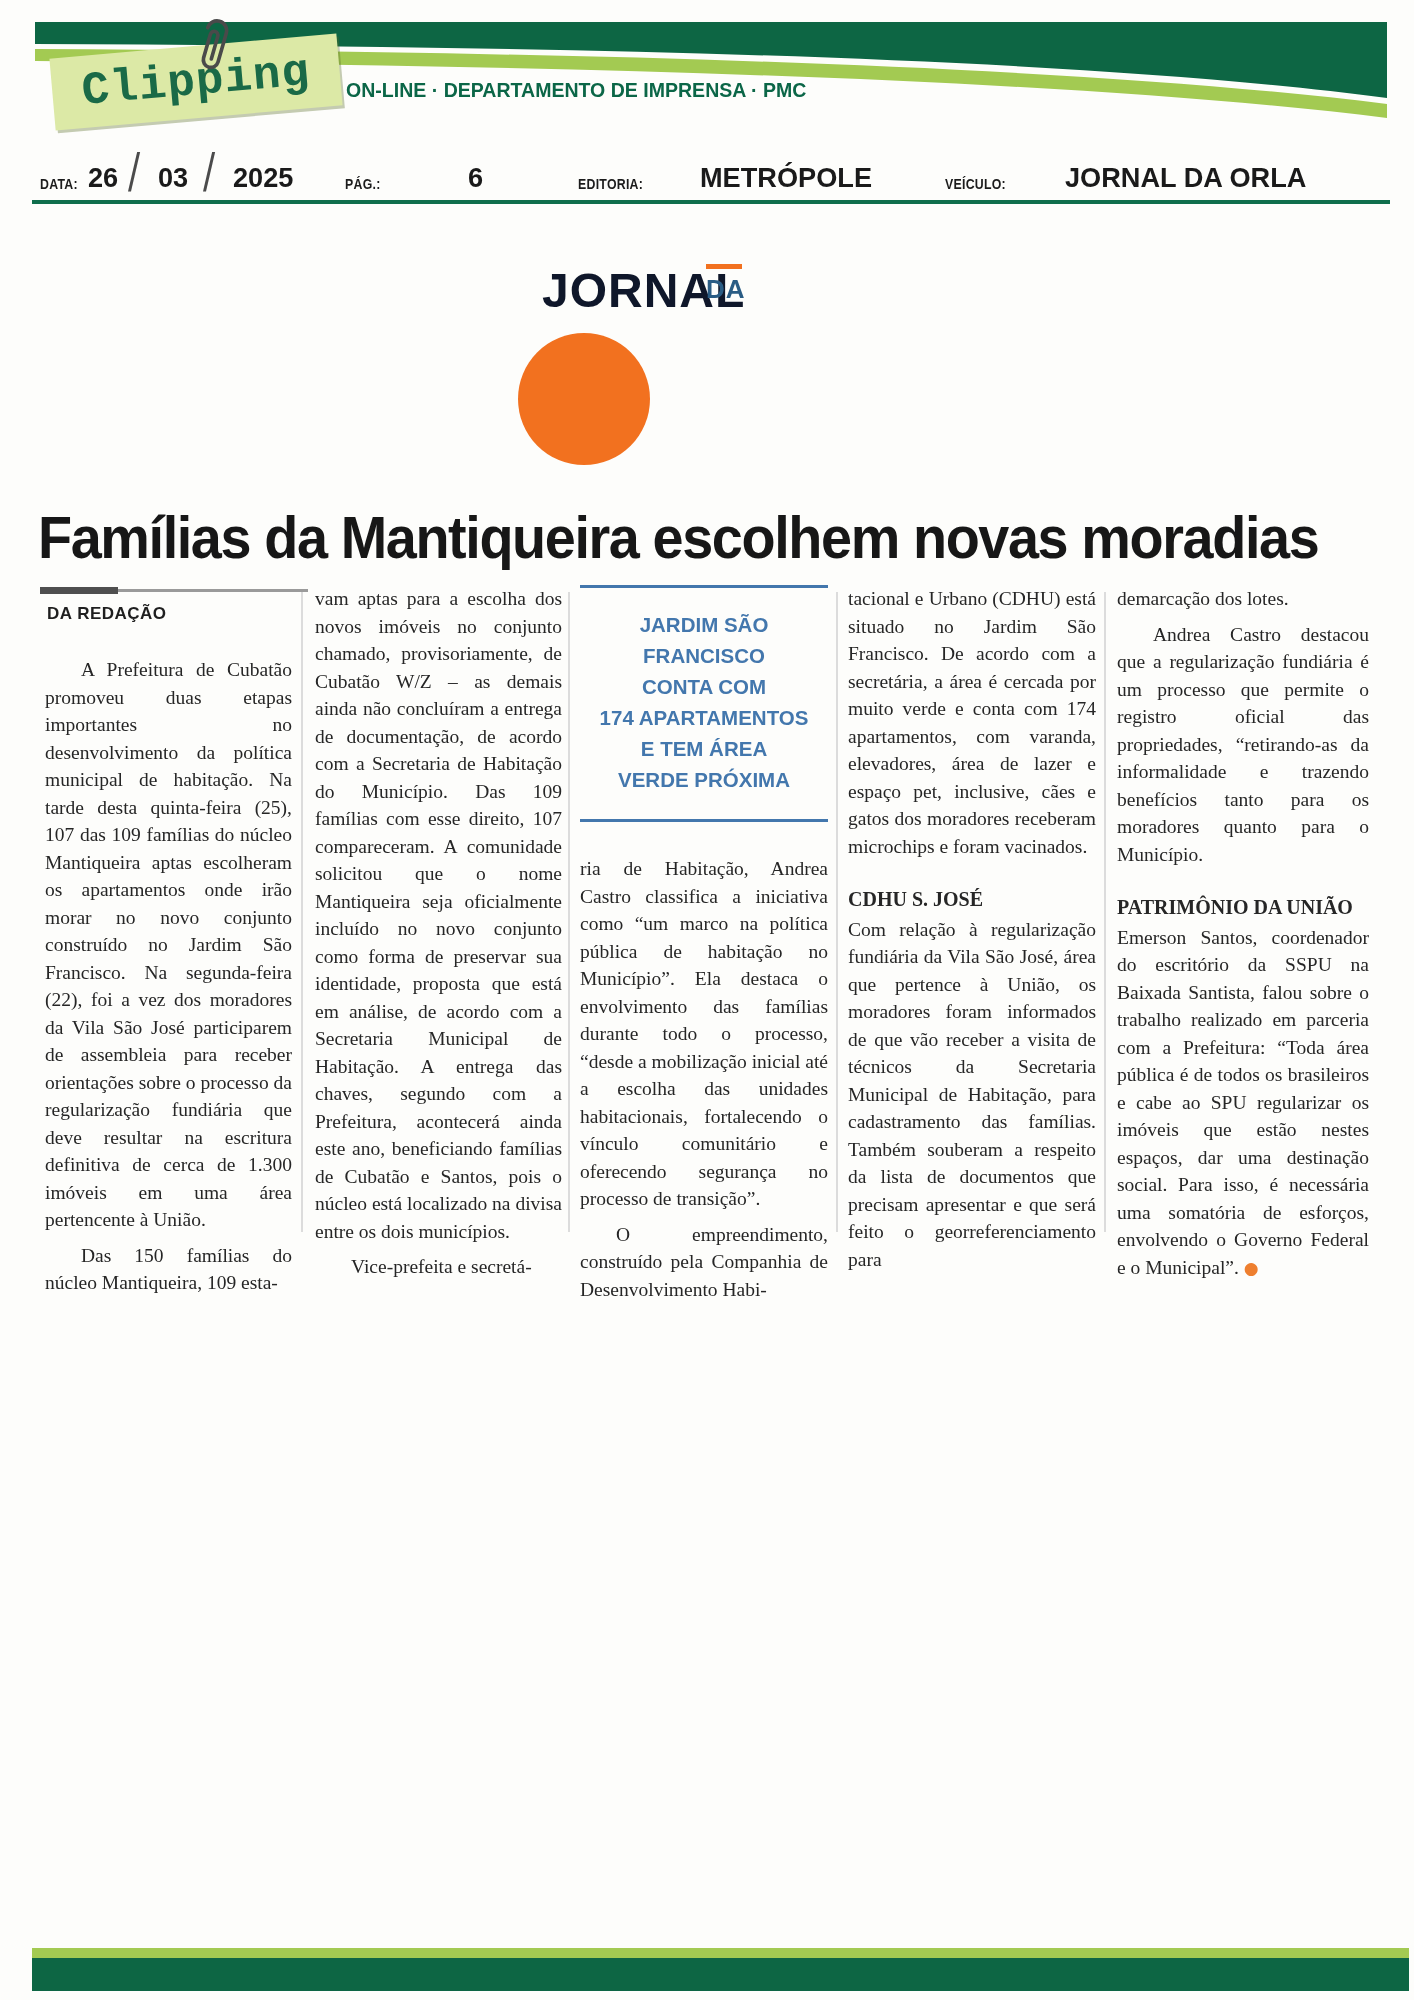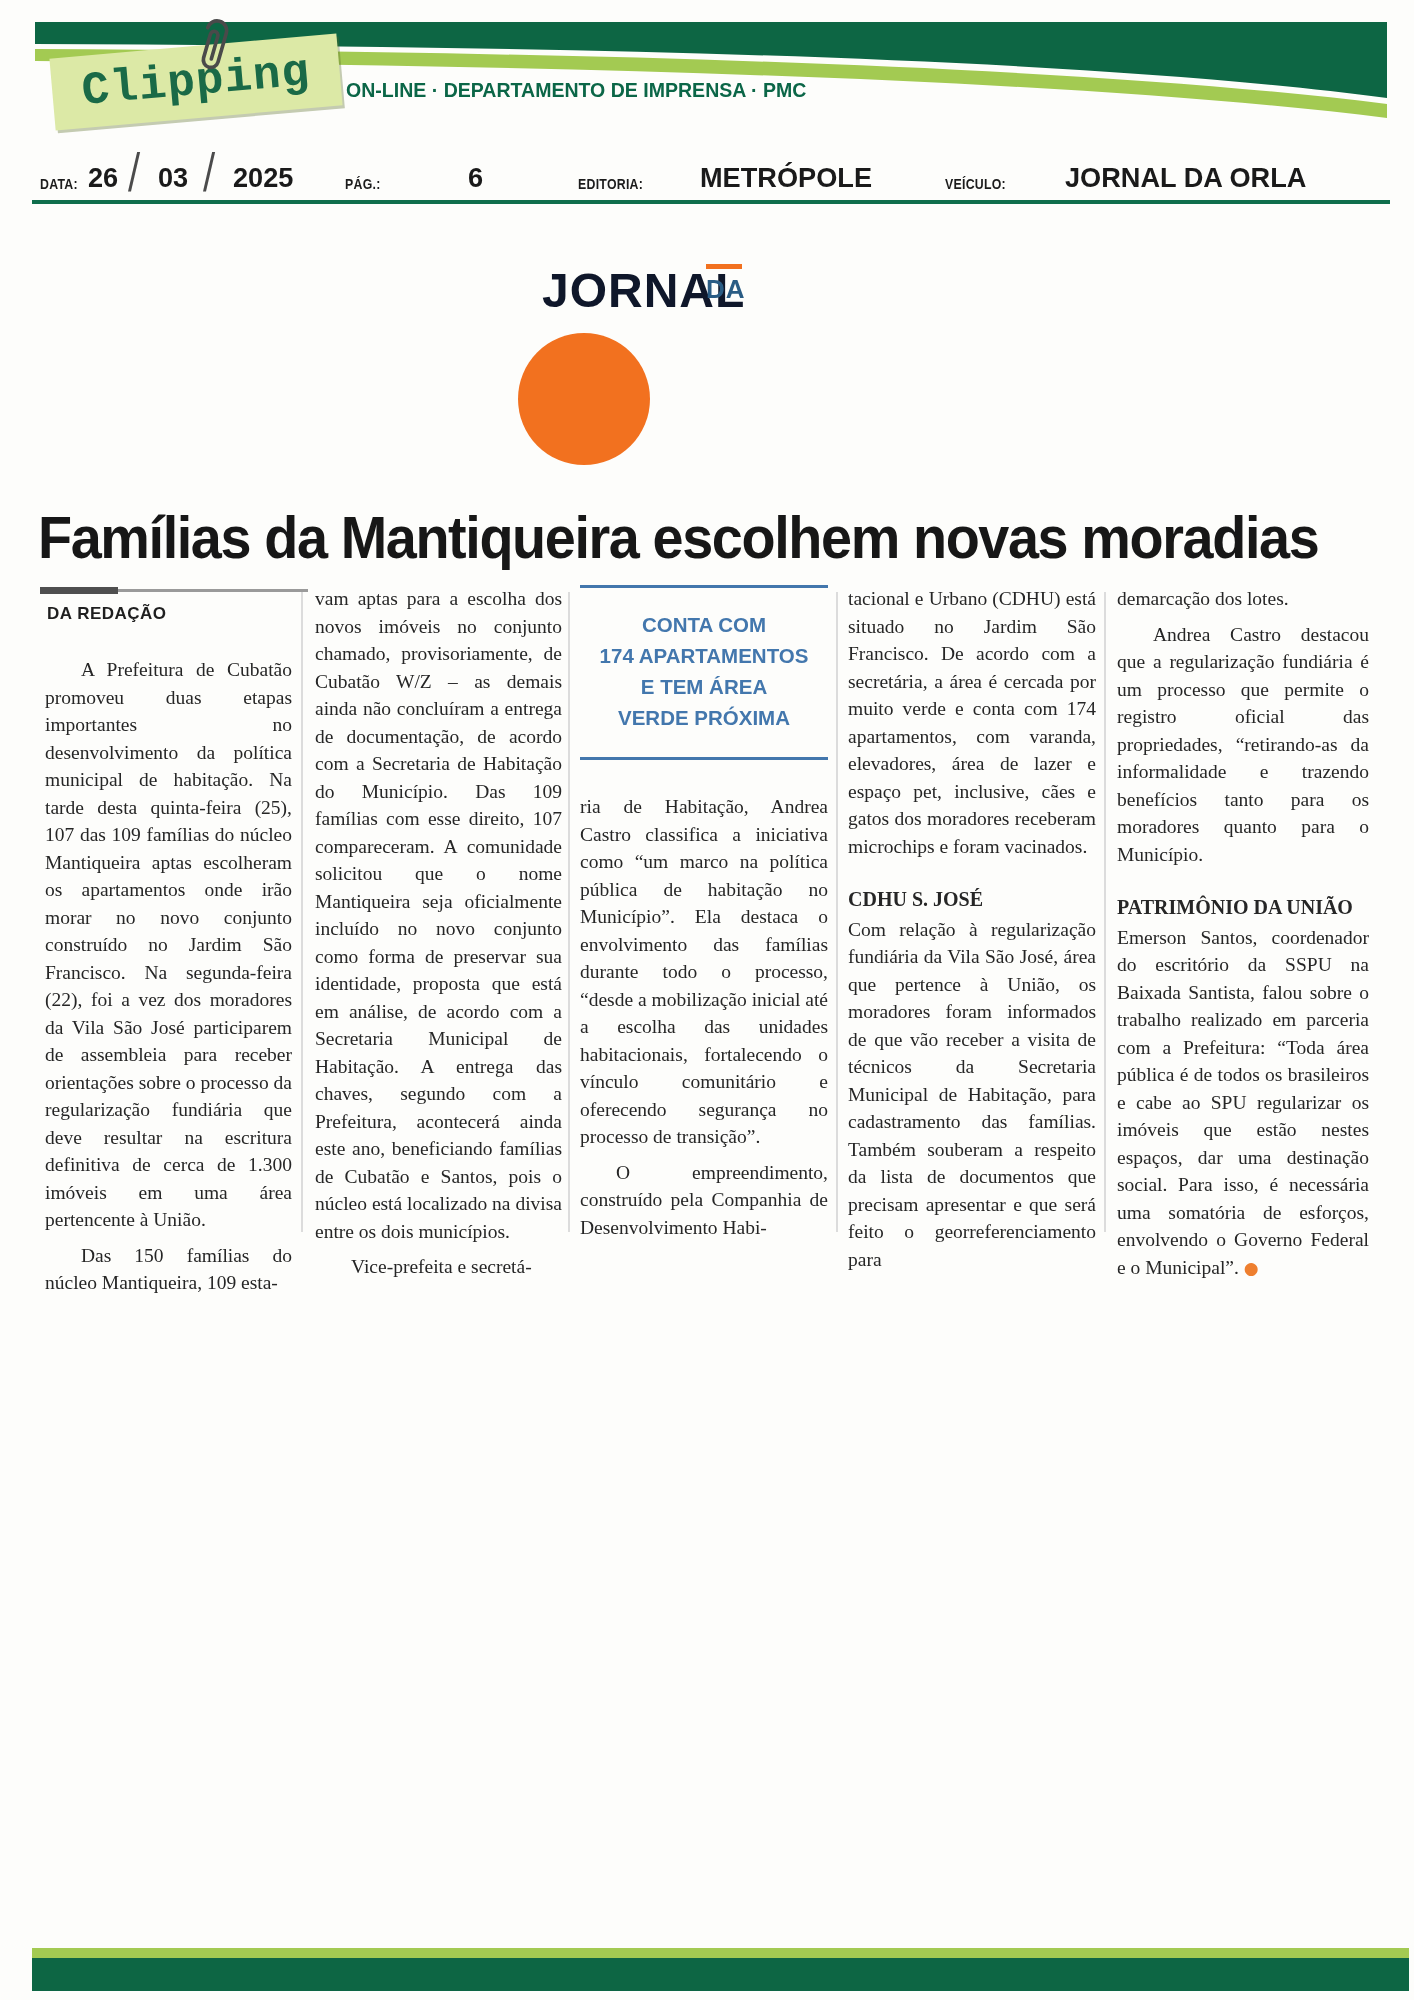--- a/index.html
+++ b/index.html
@@ -147,20 +147,21 @@
     <p class="indent">Das 150 famílias do núcleo Mantiqueira, 109 esta-</p>
   </div>
 
   <div class="col" id="col2">
     <p>vam aptas para a escolha dos novos imóveis no conjunto chamado, provisoriamente, de Cubatão W/Z – as demais ainda não concluíram a entrega de documentação, de acordo com a Secretaria de Habitação do Município. Das 109 famílias com esse direito, 107 compareceram. A comunidade solicitou que o nome Mantiqueira seja oficialmente incluído no novo conjunto como forma de preservar sua identidade, proposta que está em análise, de acordo com a Secretaria Municipal de Habitação. A entrega das chaves, segundo com a Prefeitura, acontecerá ainda este ano, beneficiando famílias de Cubatão e Santos, pois o núcleo está localizado na divisa entre os dois municípios.</p>
     <p class="indent">Vice-prefeita e secretá-</p>
   </div>
 
   <div class="col" id="col3">
     <div id="pullquote">
+      <div>JARDIM SÃO FRANCISCO</div>
       <div>CONTA COM</div>
       <div>174 APARTAMENTOS</div>
       <div>E TEM ÁREA</div>
       <div>VERDE PRÓXIMA</div>
     </div>
     <p>ria de Habitação, Andrea Castro classifica a iniciativa como “um marco na política pública de habitação no Município”. Ela destaca o envolvimento das famílias durante todo o processo, “desde a mobilização inicial até a escolha das unidades habitacionais, fortalecendo o vínculo comunitário e oferecendo segurança no processo de transição”.</p>
     <p class="indent">O empreendimento, construído pela Companhia de Desenvolvimento Habi-</p>
   </div>
 
   <div class="col" id="col4">

